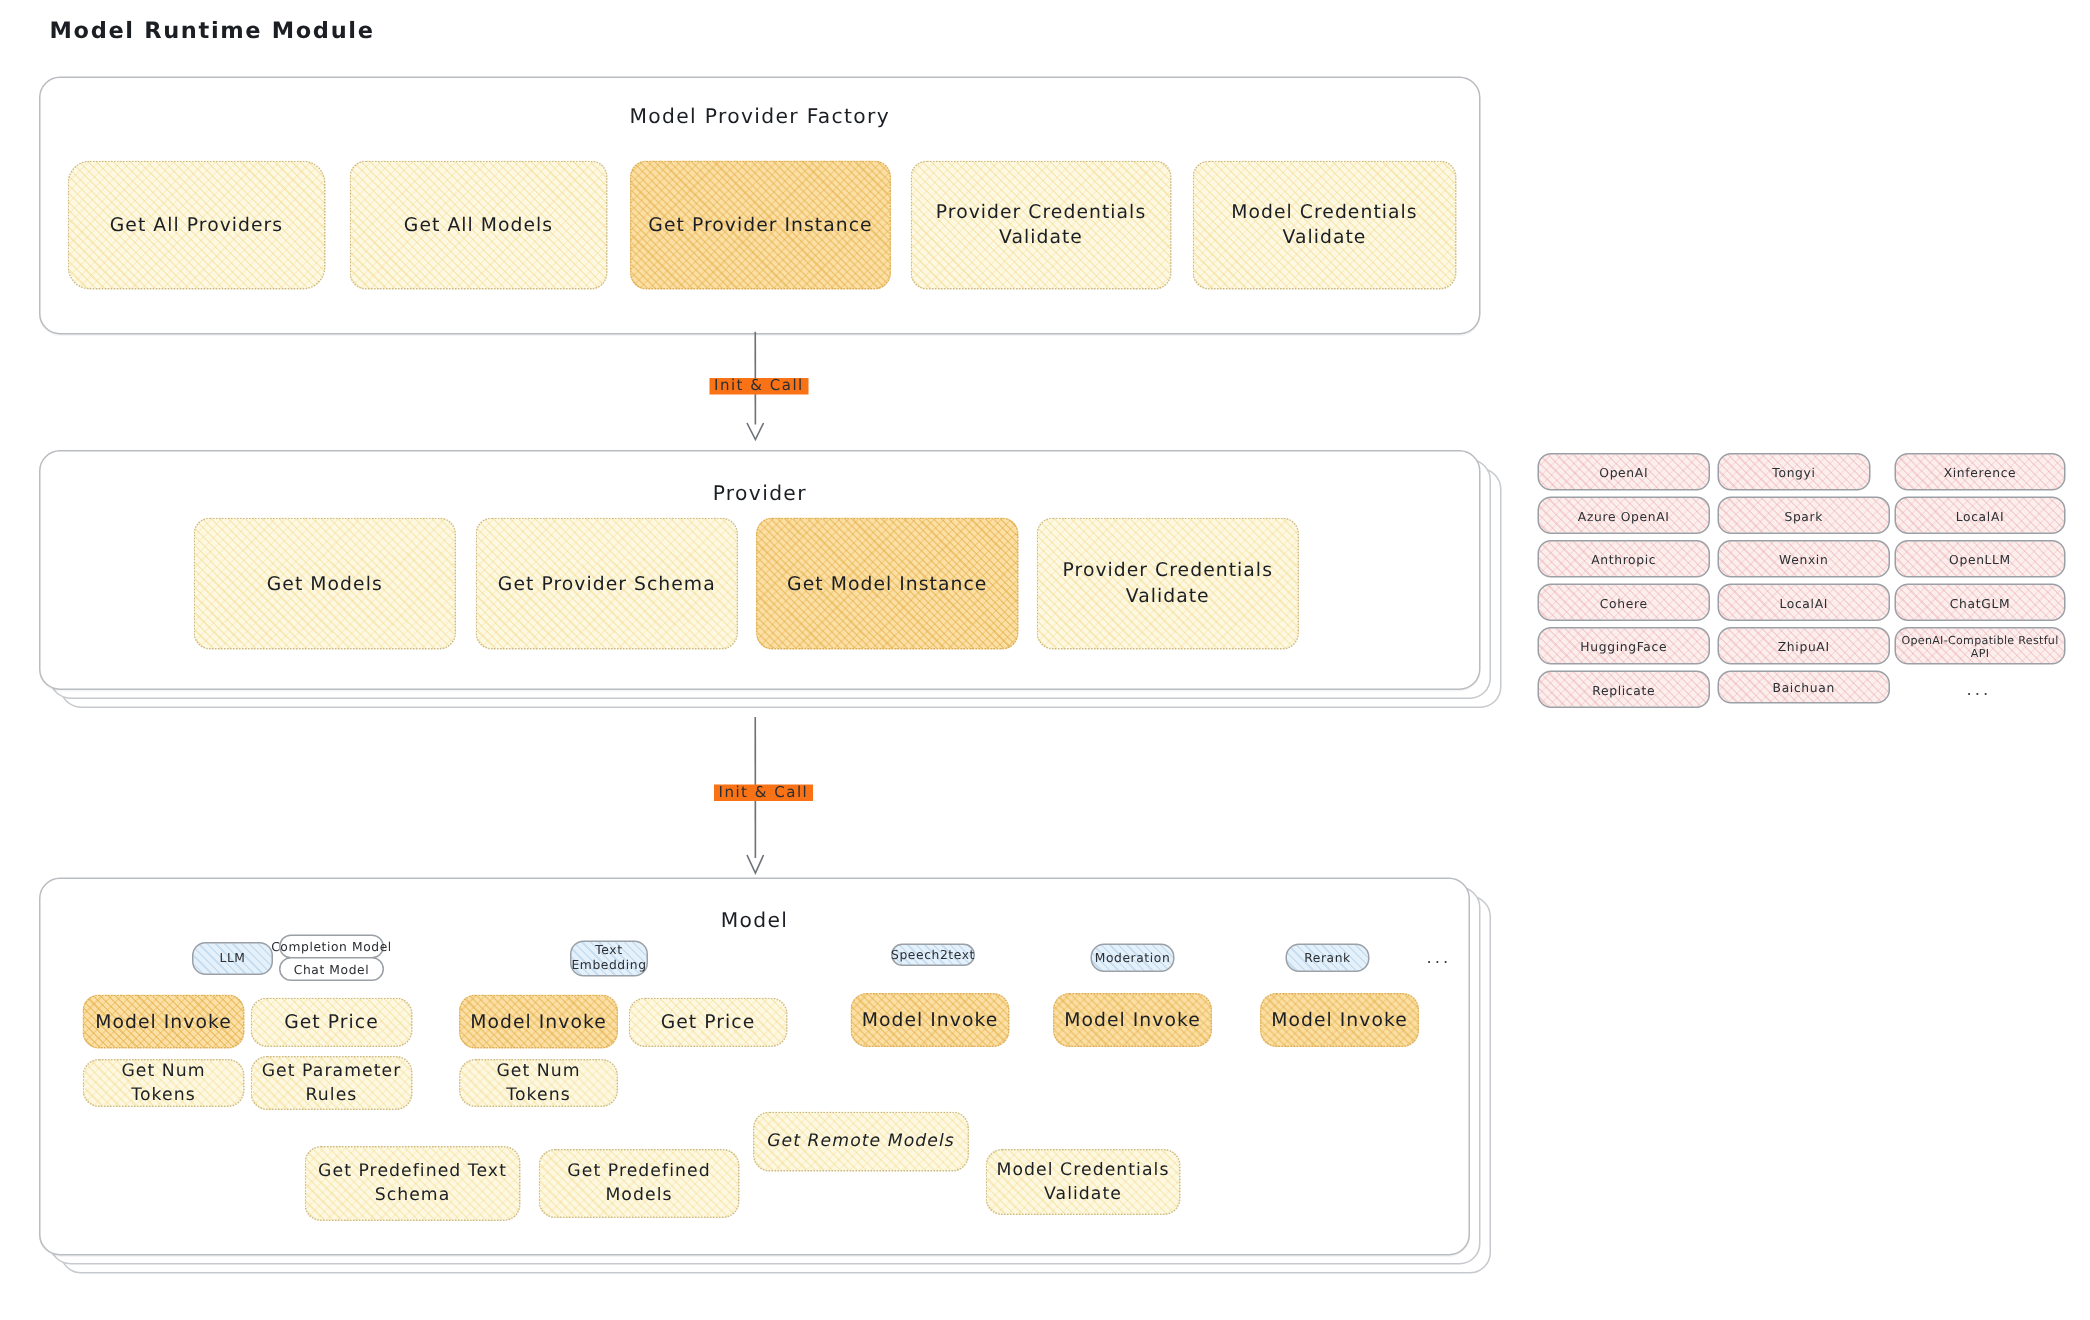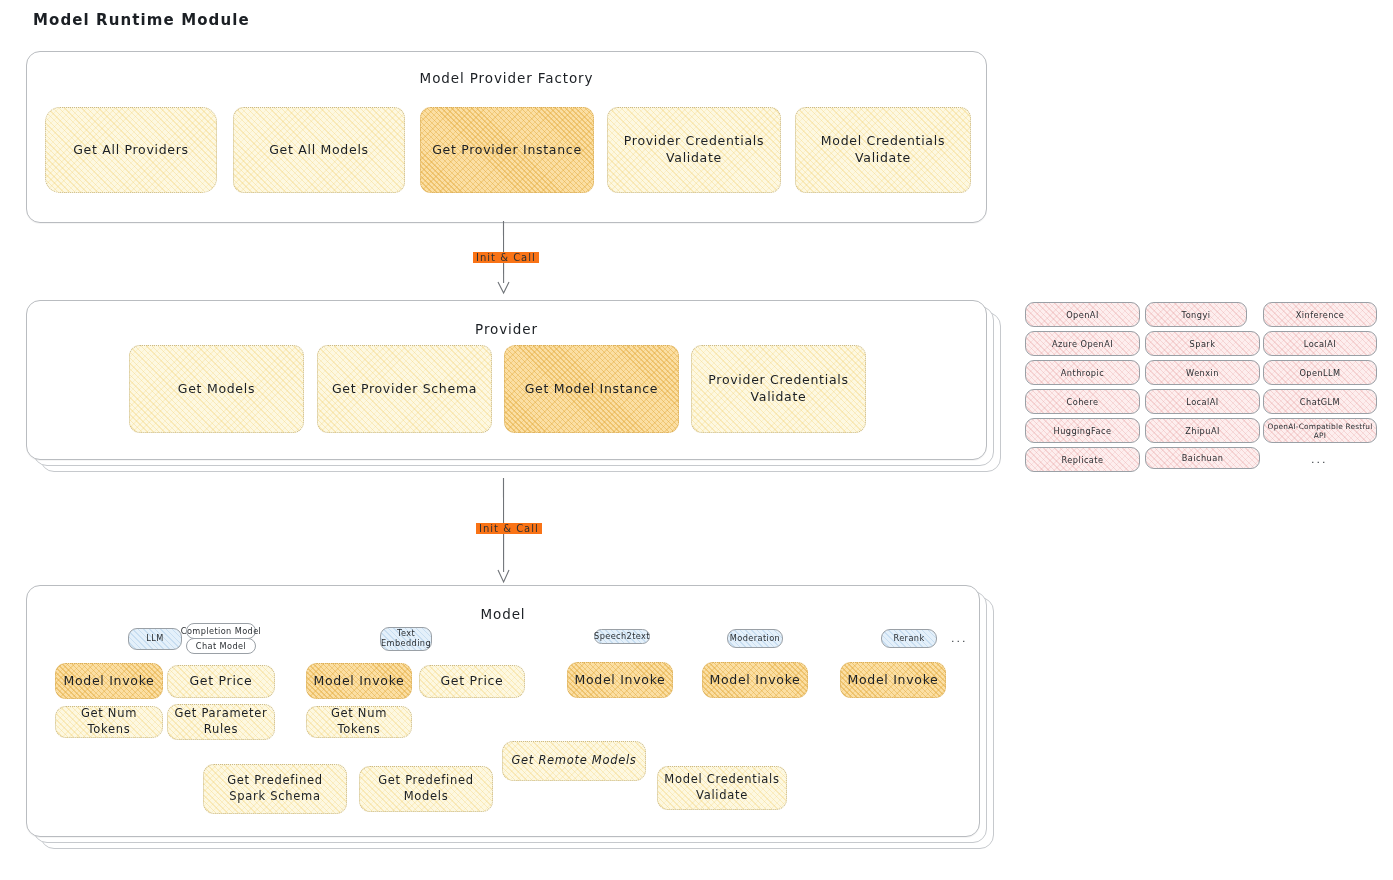--- a/index.html
+++ b/index.html
@@ -193,21 +193,21 @@
 <div class="box hi hand" style="left:306px;top:663px;width:106px;height:36px;">Model Invoke</div>
 <div class="box hand" style="left:419px;top:665px;width:106px;height:33px;">Get Price</div>
 <div class="box hand" style="left:306px;top:706px;width:106px;height:32px;font-size:11.5px;">Get Num Tokens</div>
 
 <div class="chip-type hand" style="left:594px;top:629px;width:56px;height:15px;">Speech2text</div>
 <div class="box hi hand" style="left:567px;top:662px;width:106px;height:36px;">Model Invoke</div>
 
 <div class="chip-type hand" style="left:727px;top:629px;width:56px;height:19px;">Moderation</div>
 <div class="box hi hand" style="left:702px;top:662px;width:106px;height:36px;">Model Invoke</div>
 
-<div class="chip-type hand" style="left:857px;top:629px;width:56px;height:19px;margin-left:24px;">Rerank</div>
+<div class="chip-type hand" style="left:857px;top:629px;width:56px;height:19px;">Rerank</div>
 <div class="box hi hand" style="left:840px;top:662px;width:106px;height:36px;">Model Invoke</div>
 
 <div class="model-ellipsis hand" style="left:951px;top:632px;">...</div>
 
-<div class="box hand" style="left:203px;top:764px;width:144px;height:50px;font-size:11.5px;">Get Predefined Spark Schema</div>
+<div class="box hand" style="left:203px;top:764px;width:144px;height:50px;font-size:11.5px;">Get Predefined Text Schema</div>
 <div class="box hand" style="left:359px;top:766px;width:134px;height:46px;font-size:11.5px;">Get Predefined Models</div>
 <div class="box hand" style="left:502px;top:741px;width:144px;height:40px;font-size:11.5px;font-style:italic;">Get Remote Models</div>
 <div class="box hand" style="left:657px;top:766px;width:130px;height:44px;font-size:11.5px;">Model Credentials Validate</div>
 
 </body></html>

